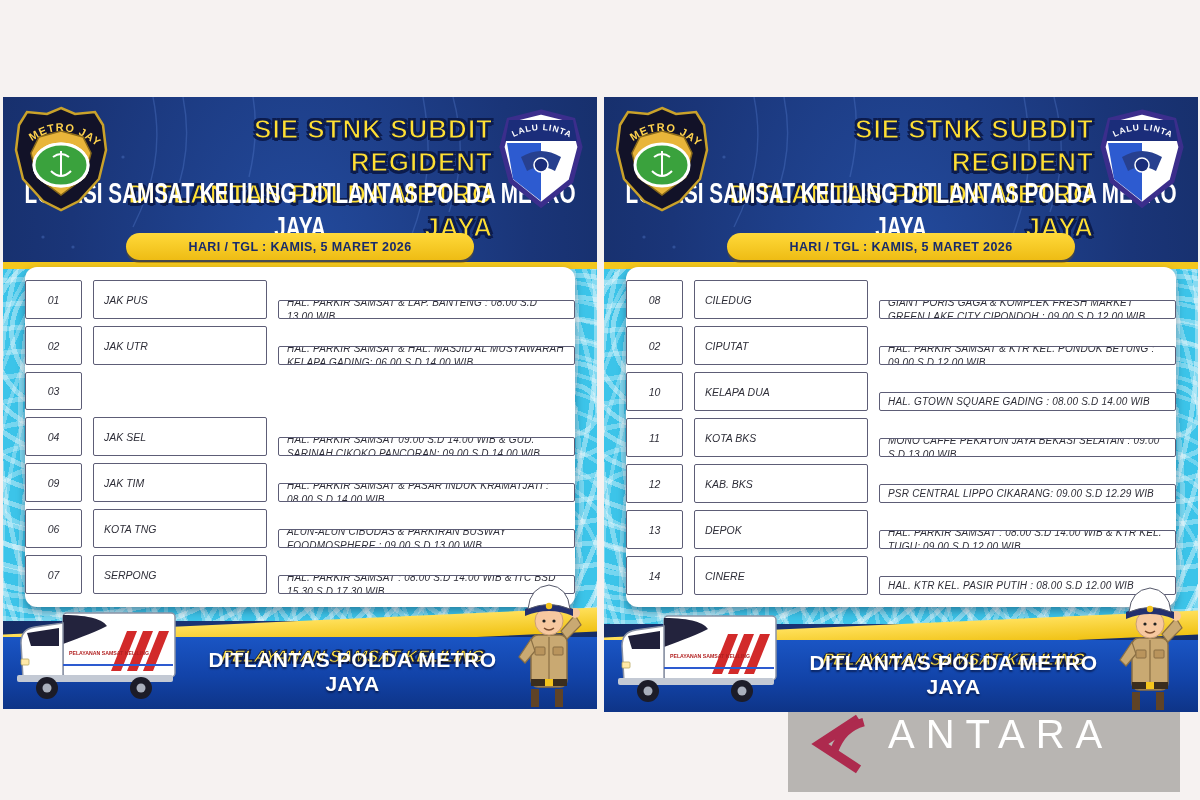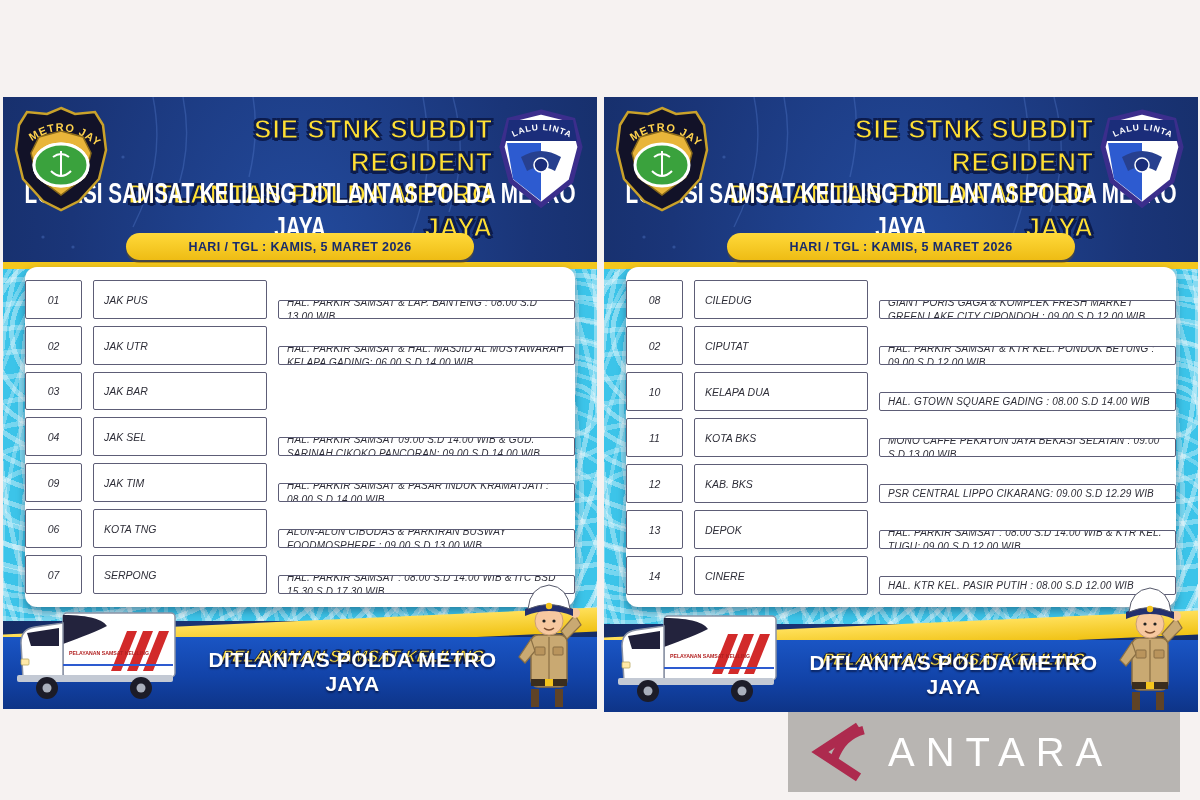--- a/index.html
+++ b/index.html
@@ -55,21 +55,21 @@
                   font-weight:bold;font-style:italic;font-size:17px;color:#ffe042;transform:skewX(-9deg);
                   -webkit-text-stroke:.8px #0c1c4e;
                   text-shadow:1.5px 1.5px 0 #0c1c4e,-1.5px 1.5px 0 #0c1c4e,1.5px -1.5px 0 #0c1c4e;}
   .footer-org{position:absolute;left:205px;right:100px;bottom:13px;z-index:4;text-align:center;
               font-weight:bold;font-size:21px;color:#ffffff;letter-spacing:.5px;
               text-shadow:0 2px 2px rgba(0,0,20,.5);}
   .van{position:absolute;left:6px;bottom:4px;width:178px;height:104px;z-index:5;}
   .officer{position:absolute;right:6px;bottom:0;width:82px;height:130px;z-index:5;}
   
   .watermark{position:absolute;left:788px;top:712px;width:392px;height:80px;z-index:10;
-             background:rgba(179,176,173,.93);display:flex;align-items:center;gap:16px;
+             background:rgba(179,176,173,.93);display:flex;align-items:flex-start;gap:16px;
              padding:0 20px;box-sizing:border-box;}
   .watermark-text{color:#ffffff;font-size:40px;letter-spacing:11px;font-weight:400;}
 </style>
 </head>
 <body>
 
 <div class="canvas">
 
   <div class="poster" id="poster-left">
     <svg class="deco" viewBox="0 0 594 612">
@@ -138,21 +138,20 @@
         <div class="cell region">JAK PUS</div>
         <div class="cell loc">HAL. PARKIR SAMSAT &amp; LAP. BANTENG : 08.00 S.D 13.00 WIB</div>
       </div>
       <div class="row">
         <div class="cell no">02</div>
         <div class="cell region">JAK UTR</div>
         <div class="cell loc">HAL. PARKIR SAMSAT &amp; HAL. MASJID AL MUSYAWARAH KELAPA GADING: 06.00 S.D 14.00 WIB</div>
       </div>
       <div class="row">
         <div class="cell no">03</div>
-        <div class="cell region">JAK BAR</div>
       </div>
       <div class="row">
         <div class="cell no">04</div>
         <div class="cell region">JAK SEL</div>
         <div class="cell loc">HAL. PARKIR SAMSAT 09.00 S.D 14.00 WIB &amp; GUD. SARINAH CIKOKO PANCORAN: 09.00 S.D 14.00 WIB</div>
       </div>
       <div class="row">
         <div class="cell no">09</div>
         <div class="cell region">JAK TIM</div>
         <div class="cell loc">HAL. PARKIR SAMSAT &amp; PASAR INDUK KRAMATJATI : 08.00 S.D 14.00 WIB</div>

